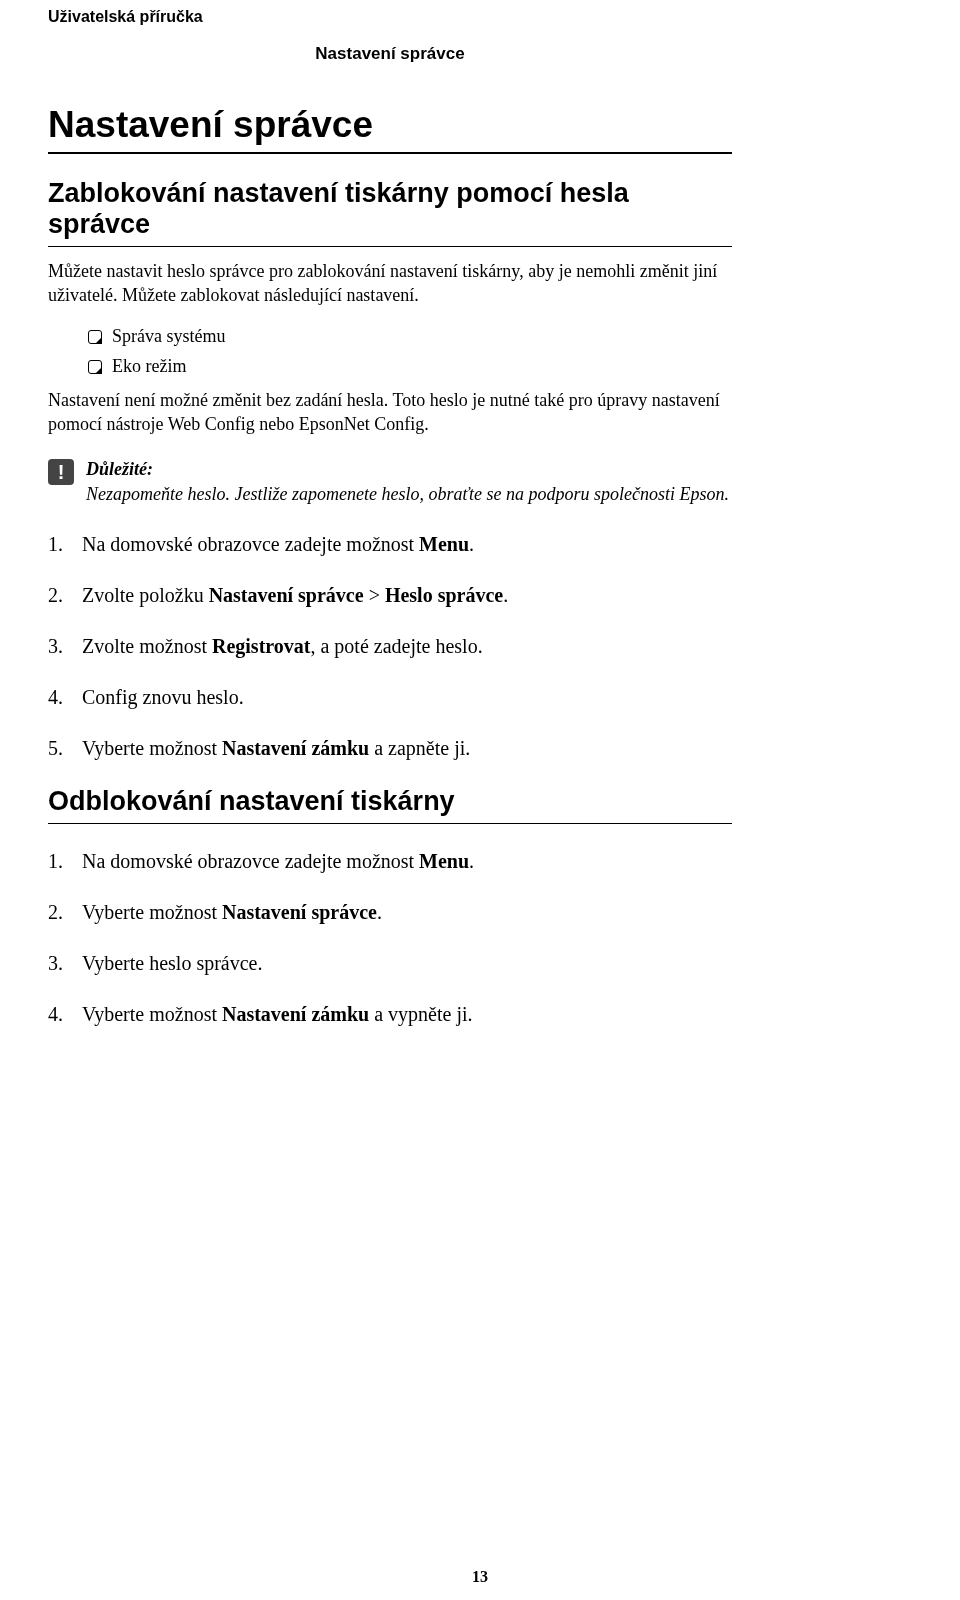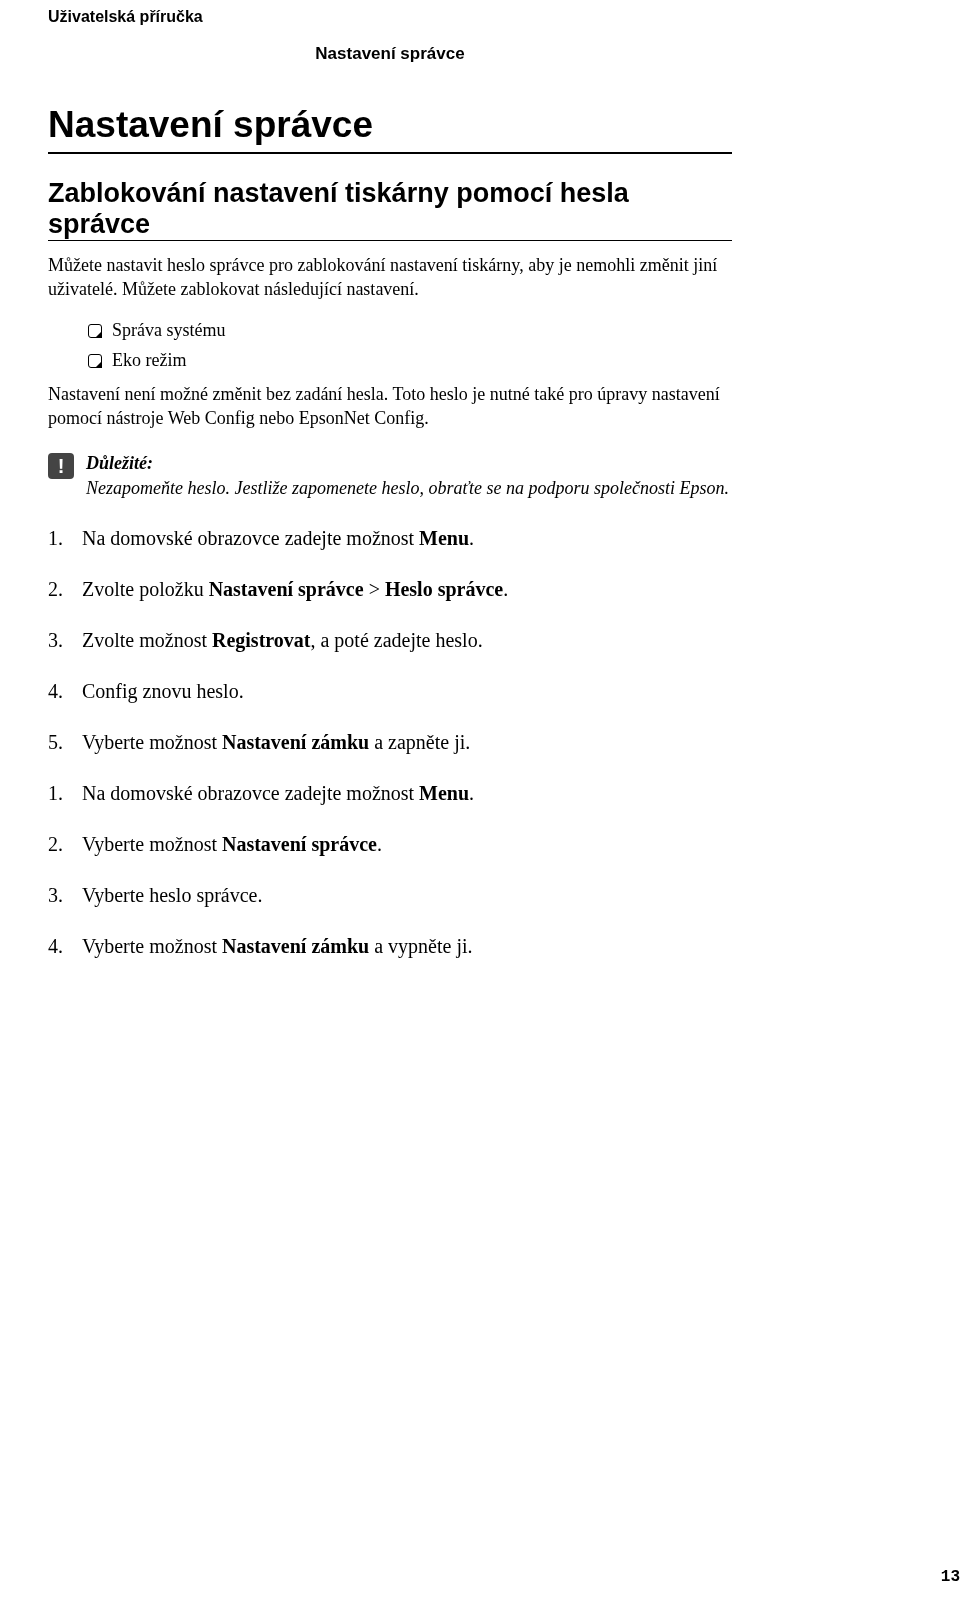--- a/index.html
+++ b/index.html
@@ -37,21 +37,21 @@
     font-size: 37px;
     margin: 0 0 8px 0;
     padding-bottom: 6px;
     border-bottom: 2px solid #000;
   }
   h2.subsection {
     font-family: Arial, Helvetica, sans-serif;
     font-weight: 700;
     font-size: 27px;
     margin: 24px 0 12px 0;
-    padding-bottom: 0;
+    padding-bottom: 6px;
     border-bottom: 1px solid #000;
   }
   p.body {
     font-size: 18px;
     line-height: 1.35;
     margin: 10px 0 16px 0;
   }
   .bulleted {
     font-size: 18px;
     line-height: 1.35;
@@ -128,22 +128,22 @@
     content: counter(step) ".";
     position: absolute;
     left: 0;
     top: 0;
   }
   .page-number {
     position: absolute;
     bottom: 14px;
     left: 0;
     width: 960px;
-    text-align: right;
-    font-family: Liberation Mono, monospace;
+    text-align: center;
+    font-family: Liberation Serif, serif;
     font-weight: 700;
     font-size: 16px;
   }
   b { font-weight: 700; }
 </style>
 </head>
 <body>
 
 <div class="page">
 
@@ -175,20 +175,21 @@
   </div>
 
   <ol class="steps">
     <li><span>Na domovské obrazovce zadejte možnost </span><b>Menu</b><span>.</span></li>
     <li><span>Zvolte položku </span><b>Nastavení správce</b><span> &gt; </span><b>Heslo správce</b><span>.</span></li>
     <li><span>Zvolte možnost </span><b>Registrovat</b><span>, a poté zadejte heslo.</span></li>
     <li><span>Config znovu heslo.</span><b></b><span></span></li>
     <li><span>Vyberte možnost </span><b>Nastavení zámku</b><span> a zapněte ji.</span></li>
   </ol>
 
+  <h2 class="subsection">Odblokování nastavení tiskárny</h2>
 
   <ol class="steps">
     <li><span>Na domovské obrazovce zadejte možnost </span><b>Menu</b><span>.</span></li>
     <li><span>Vyberte možnost </span><b>Nastavení správce</b><span>.</span></li>
     <li><span>Vyberte heslo správce.</span><b></b><span></span></li>
     <li><span>Vyberte možnost </span><b>Nastavení zámku</b><span> a vypněte ji.</span></li>
   </ol>
 
   <div class="page-number">13</div>
 

